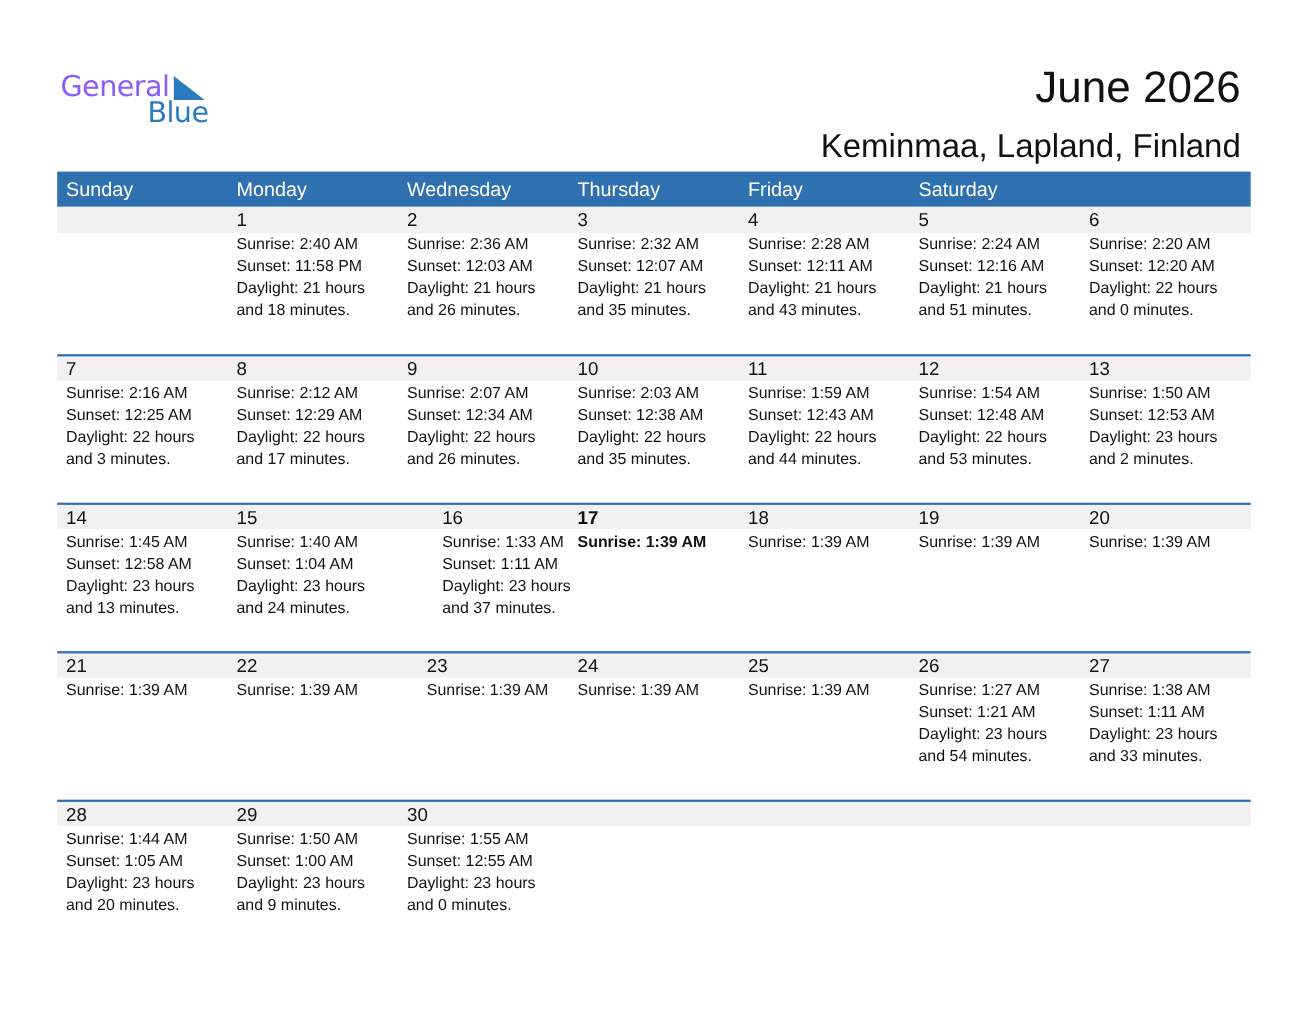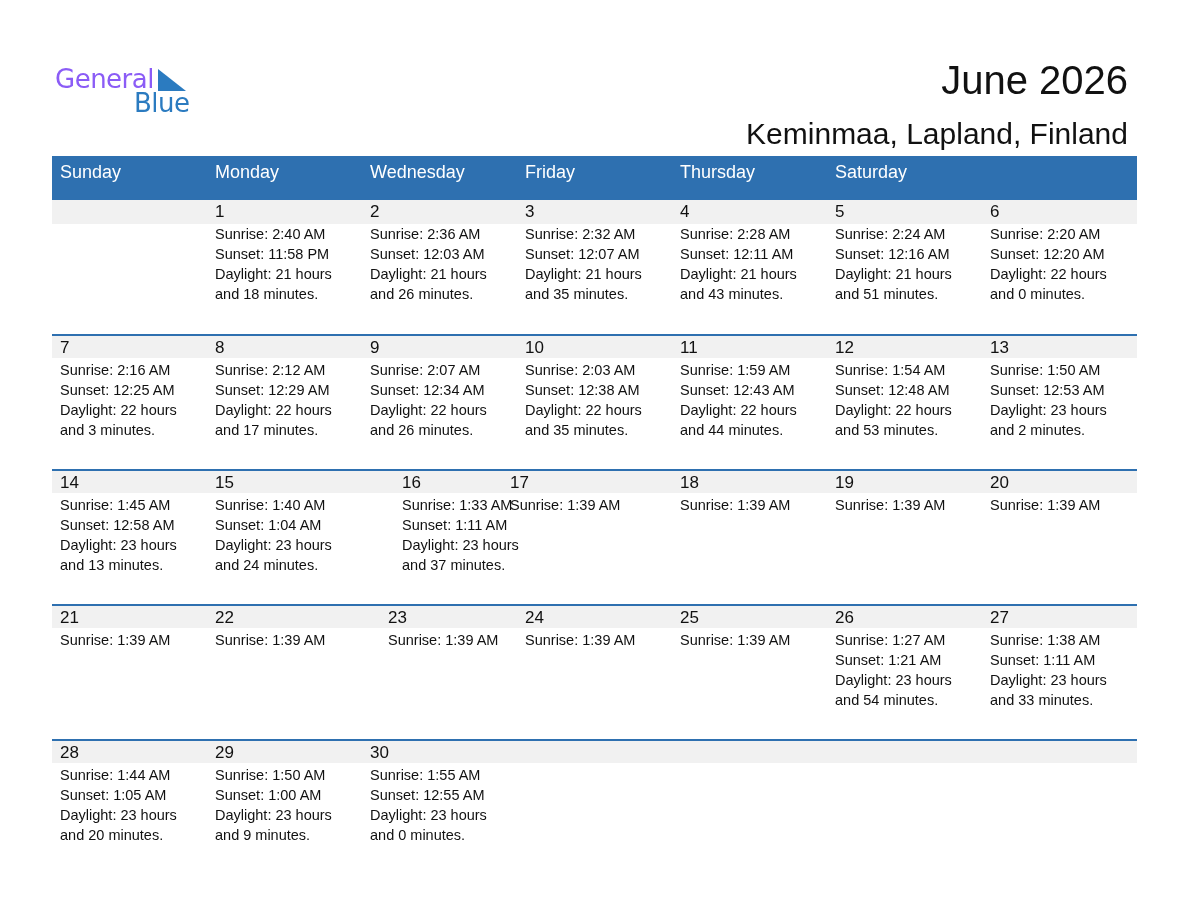--- a/index.html
+++ b/index.html
@@ -4,21 +4,21 @@
 <style>
   html, body { margin:0; padding:0; background:#ffffff; }
   body { width:1188px; height:918px; position:relative; font-family:"Liberation Sans", sans-serif; color:#111; overflow:hidden; }
   .logo { position:absolute; left:55px; top:64px; width:140px; height:54px; }
   .logo .g { position:absolute; left:0; top:0; font-family:"DejaVu Sans", sans-serif; font-size:26px; color:#8b5cf6; letter-spacing:-0.5px; }
   .logo .b { position:absolute; left:79px; top:24px; font-family:"DejaVu Sans", sans-serif; font-size:26px; color:#2b7bc0; letter-spacing:-0.5px; }
   .logo .tri { position:absolute; left:103px; top:5px; width:0; height:0; border-left:28px solid transparent; border-bottom:22px solid #2b7bc0; transform:scaleX(-1); }
   .title { position:absolute; right:60px; top:58px; font-size:40px; color:#111; }
   .subtitle { position:absolute; right:60px; top:117px; font-size:30px; color:#111; }
   .cal { position:absolute; left:52px; top:156px; width:1085px; }
-  .hdr { display:flex; background:#2e70b0; height:44px; }
+  .hdr { display:flex; background:#2e70b0; height:32px; }
   .hdr div { width:155px; color:#fff; font-size:18px; line-height:32px; padding-left:8px; box-sizing:border-box; }
   .week { position:relative; height:135px; }
   .week.first { height:134px; }
   .week .bar { position:absolute; left:0; top:0; width:1085px; height:24px; background:#f1f1f1; }
   .week .line { position:absolute; left:0; top:0; width:1085px; height:2px; background:#2e70b0; }
   .cell { position:absolute; top:0; width:155px; height:130px; padding-left:8px; box-sizing:border-box; }
   .cell .num { font-size:17px; line-height:24px; height:24px; margin-top:2px; }
   .week.first .cell .num { margin-top:0; }
   .cell .info { font-size:14.5px; line-height:20px; }
   .cell .info div { white-space:nowrap; }
@@ -33,22 +33,22 @@
 </div>
 
 <div class="title">June 2026</div>
 <div class="subtitle">Keminmaa, Lapland, Finland</div>
 
 <div class="cal">
   <div class="hdr">
     <div>Sunday</div>
     <div>Monday</div>
     <div>Wednesday</div>
+    <div>Thursday</div>
     <div>Friday</div>
-    <div>Thursday</div>
     <div>Saturday</div>
   </div>
   <div id="weeks">
       <div class="week first">
         <div class="bar"></div>
         <div class="cell" style="left: 0px;">
           <div class="num"></div>
           <div class="info"></div>
         </div>
         <div class="cell" style="left: 155px;">
@@ -196,21 +196,21 @@
         </div>
         <div class="cell" style="left: 310px; margin-left: 32px;">
           <div class="num">16</div>
           <div class="info">
             <div>Sunrise: 1:33 AM</div>
             <div>Sunset: 1:11 AM</div>
             <div>Daylight: 23 hours</div>
             <div>and 37 minutes.</div>
           </div>
         </div>
-        <div class="cell" style="left: 450px;">
+        <div class="cell" style="left: 465px; font-weight: bold;">
           <div class="num">17</div>
           <div class="info">
             <div>Sunrise: 1:39 AM</div>
           </div>
         </div>
         <div class="cell" style="left: 620px;">
           <div class="num">18</div>
           <div class="info">
             <div>Sunrise: 1:39 AM</div>
           </div>

